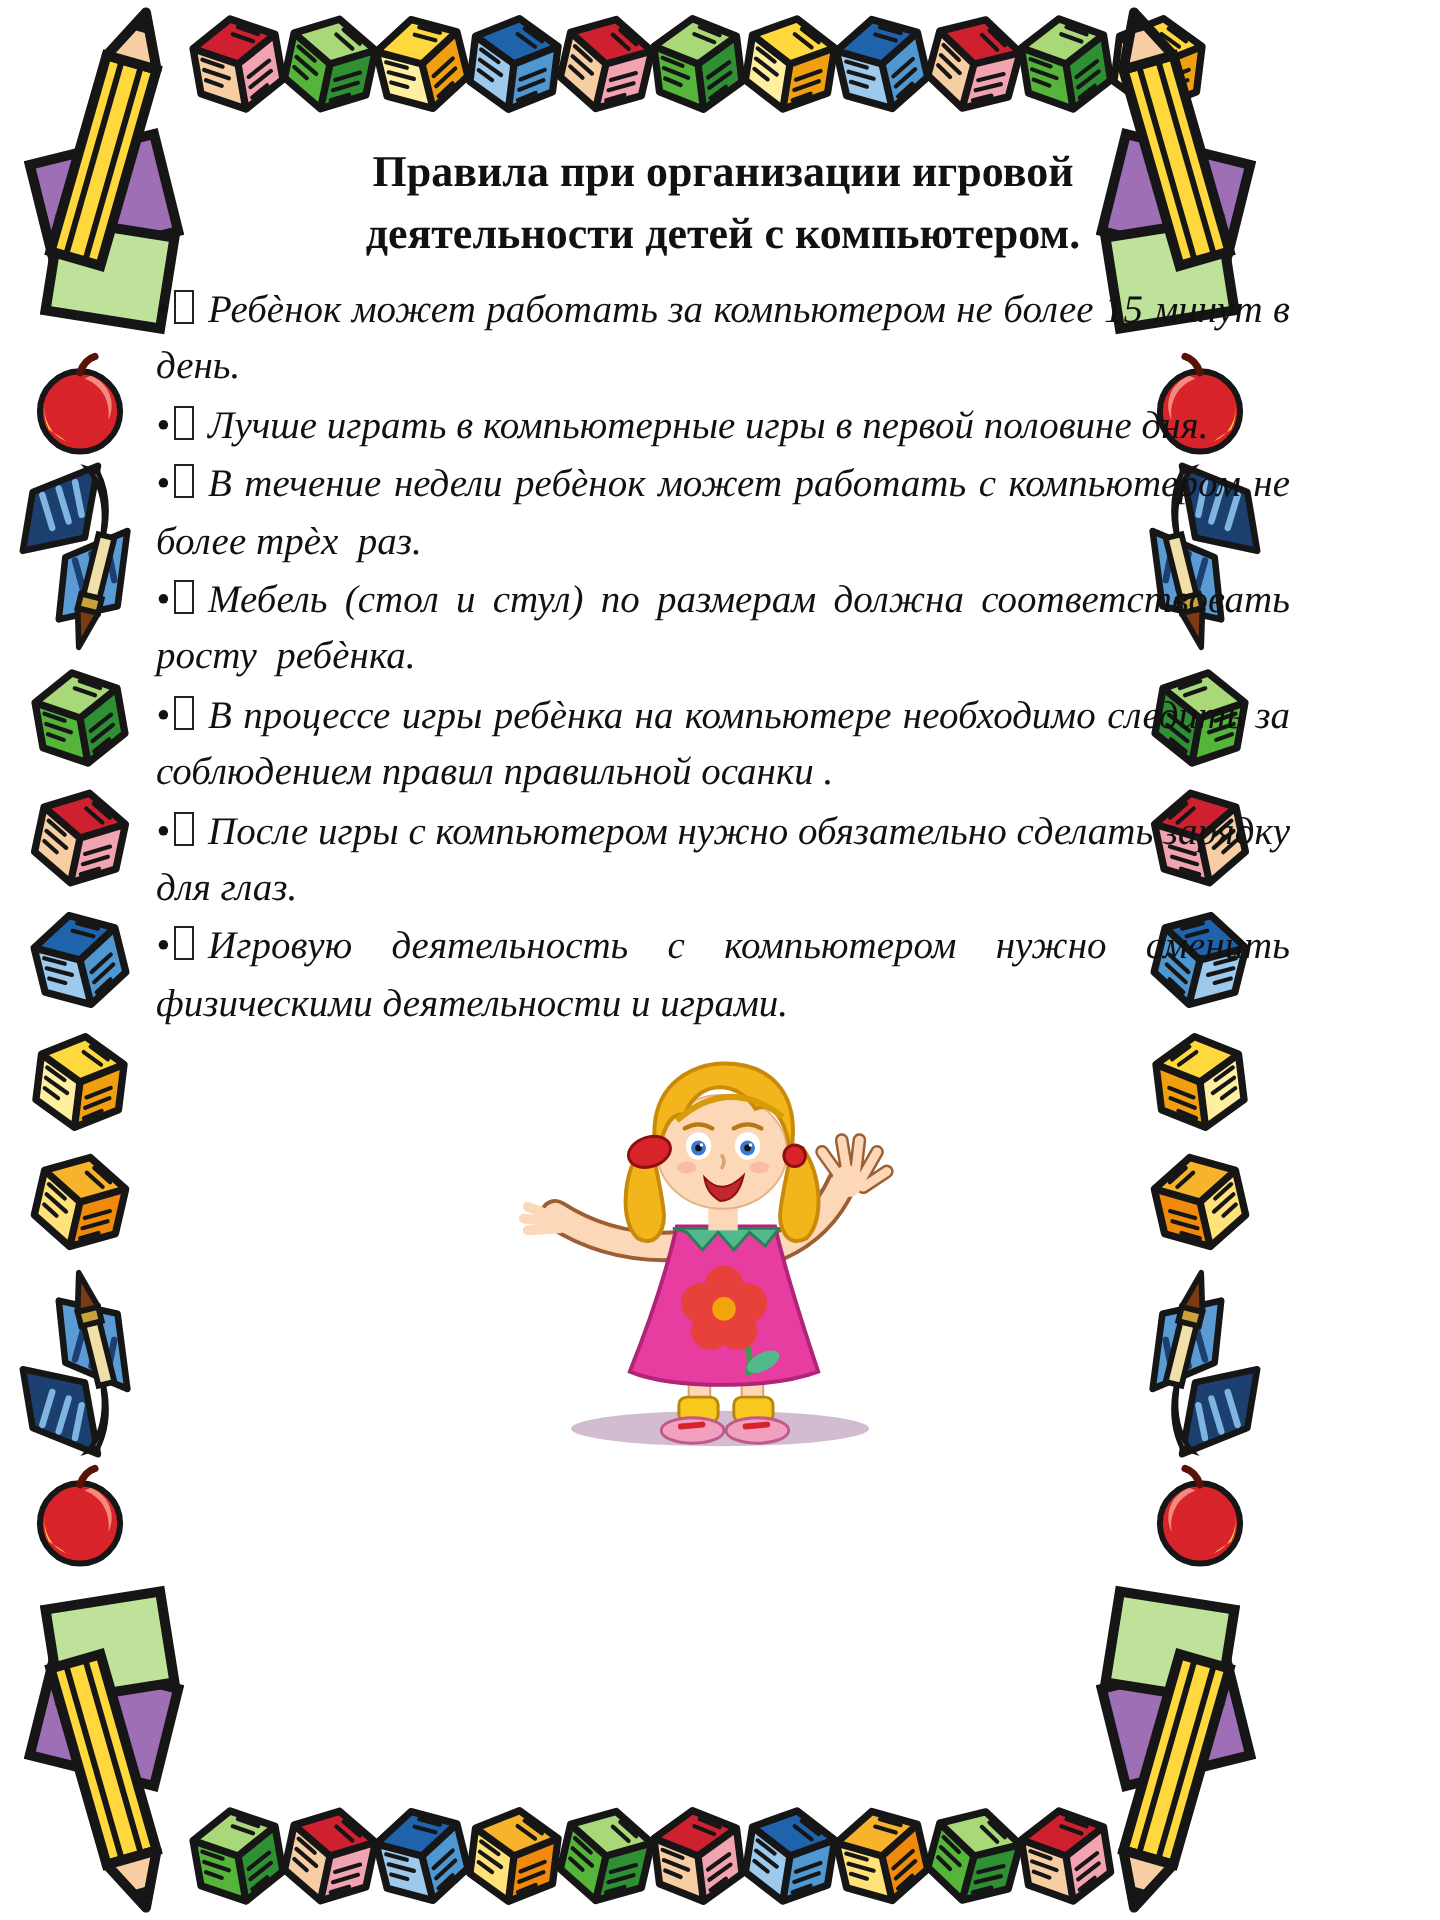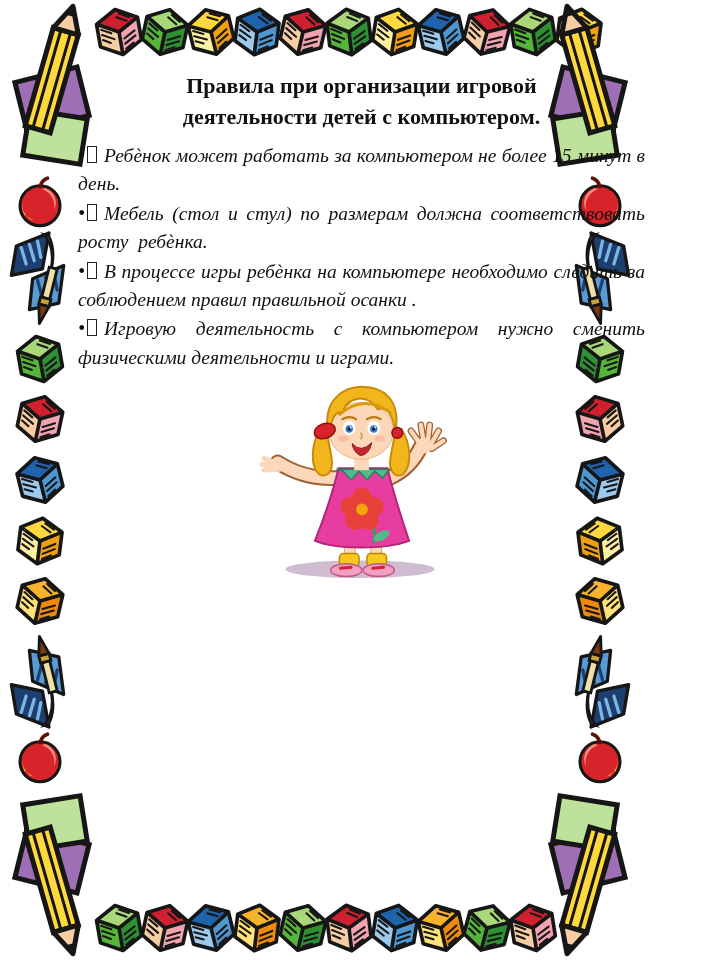--- a/index.html
+++ b/index.html
@@ -246,22 +246,25 @@
     <svg class="apple-svg" viewBox="0 0 70 70">
         <use href="#apple"></use>
       </svg>
   </div>
 
   <div class="content">
     <h1 class="title">Правила при организации игровой деятельности детей с компьютером.</h1>
 
     <div class="rules">
       <div class="item"><span class="marker">•</span><span class="tofu"></span><span>Ребѐнок может работать за компьютером не более 15 минут в день.</span></div>
+      <div class="item"><span class="marker">•</span><span class="tofu"></span><span>Лучше играть в компьютерные игры в первой половине дня.</span></div>
+      <div class="item"><span class="marker">•</span><span class="tofu"></span><span>В течение недели ребѐнок может работать с компьютером не более трѐх &nbsp;раз.</span></div>
       <div class="item"><span class="marker">•</span><span class="tofu"></span><span>Мебель (стол и стул) по размерам должна соответствовать росту &nbsp;ребѐнка.</span></div>
       <div class="item"><span class="marker">•</span><span class="tofu"></span><span>В процессе игры ребѐнка на компьютере необходимо следить за соблюдением правил правильной осанки .</span></div>
+      <div class="item"><span class="marker">•</span><span class="tofu"></span><span>После игры с компьютером нужно обязательно сделать зарядку для глаз.</span></div>
       <div class="item"><span class="marker">•</span><span class="tofu"></span><span>Игровую деятельность с компьютером нужно сменить физическими деятельности и играми.</span></div>
     </div>
 
     <div class="girl-wrap">
       <svg viewBox="0 0 220 210">
         <ellipse cx="108" cy="197" rx="76" ry="9" fill="#d2bcd2"></ellipse>
 
         <path d="M86 104 Q52 106 24 88" fill="none" stroke="#9c5f33" stroke-width="16" stroke-linecap="round"></path>
         <path d="M86 104 Q52 106 24 88" fill="none" stroke="#fcd7b8" stroke-width="12" stroke-linecap="round"></path>
         <path d="M26 90 L10 84 M25 92 L8 90 M26 95 L10 96" stroke="#fcd7b8" stroke-width="5" stroke-linecap="round"></path>

